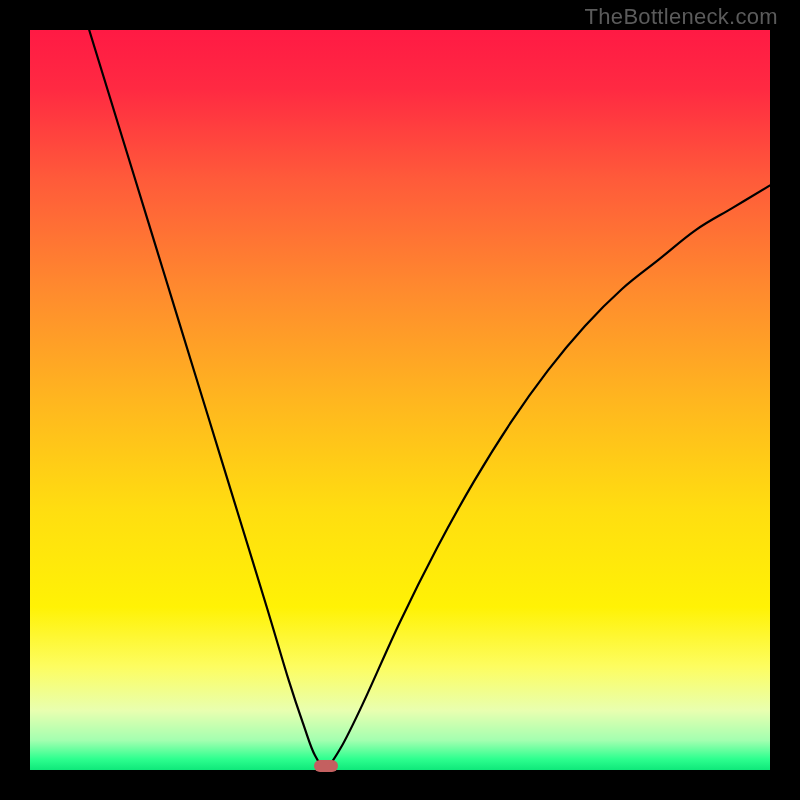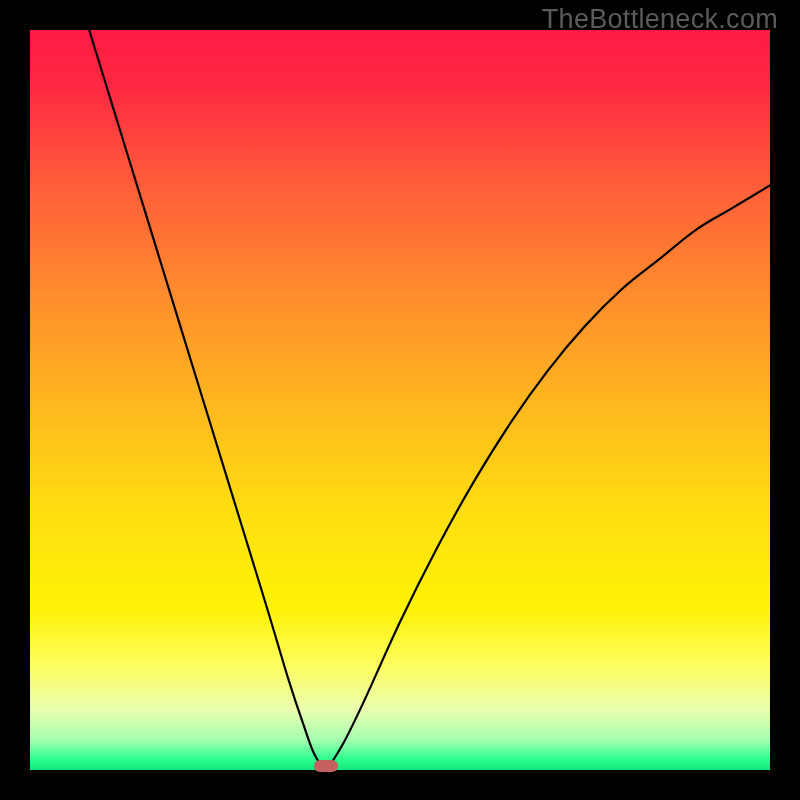--- a/index.html
+++ b/index.html
@@ -14,21 +14,21 @@
   .container {
     position: relative;
     width: 800px;
     height: 800px;
   }
   .watermark {
     position: absolute;
     top: 4px;
     right: 22px;
     color: #5b5b5b;
-    font-size: 27px;
+    font-size: 22px;
     font-weight: 400;
     letter-spacing: 0.3px;
     z-index: 5;
   }
   .plot-frame {
     position: absolute;
     left: 30px;
     top: 30px;
     width: 740px;
     height: 740px;

